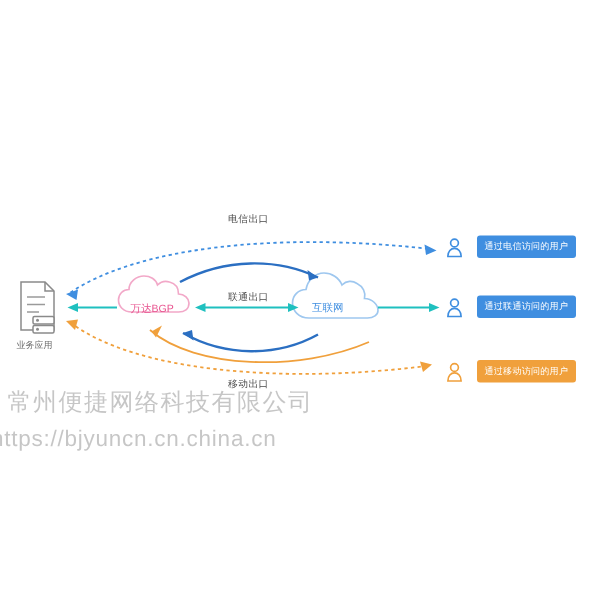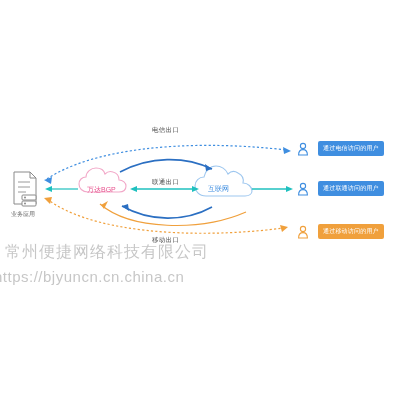--- a/index.html
+++ b/index.html
@@ -3,21 +3,21 @@
 <meta charset="utf-8">
 <style>
   html,body{margin:0;padding:0;}
   body{
     width:400px;height:400px;
     background:#ffffff;
     font-family:"Liberation Sans","DejaVu Sans",sans-serif;
     overflow:hidden;
     position:relative;
   }
-  #stage{position:absolute;left:0;top:0;width:400px;height:292px;}
+  #stage{position:absolute;left:0;top:16px;width:400px;height:292px;}
   svg.layer{position:absolute;left:0;top:0;width:400px;height:400px;}
   .lbl{position:absolute;font-size:6.5px;color:#4a4a4a;white-space:nowrap;letter-spacing:.3px;}
   .cloud-txt{position:absolute;font-size:7px;white-space:nowrap;}
   .pill{
     position:absolute;height:15px;border-radius:2px;color:#fff;
     font-size:6px;display:flex;align-items:center;justify-content:center;
     white-space:nowrap;padding:0 5px;letter-spacing:.2px;
   }
   .srv-label{position:absolute;font-size:6px;color:#6b6b6b;white-space:nowrap;}
   .wm{

